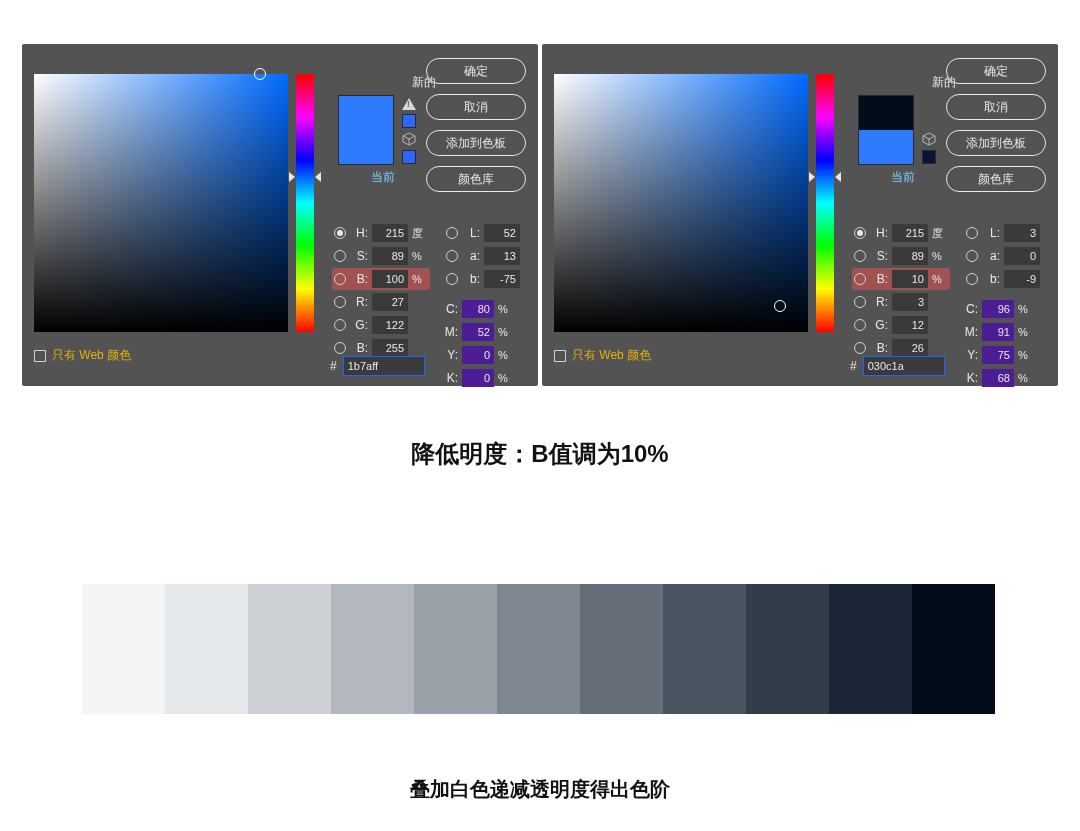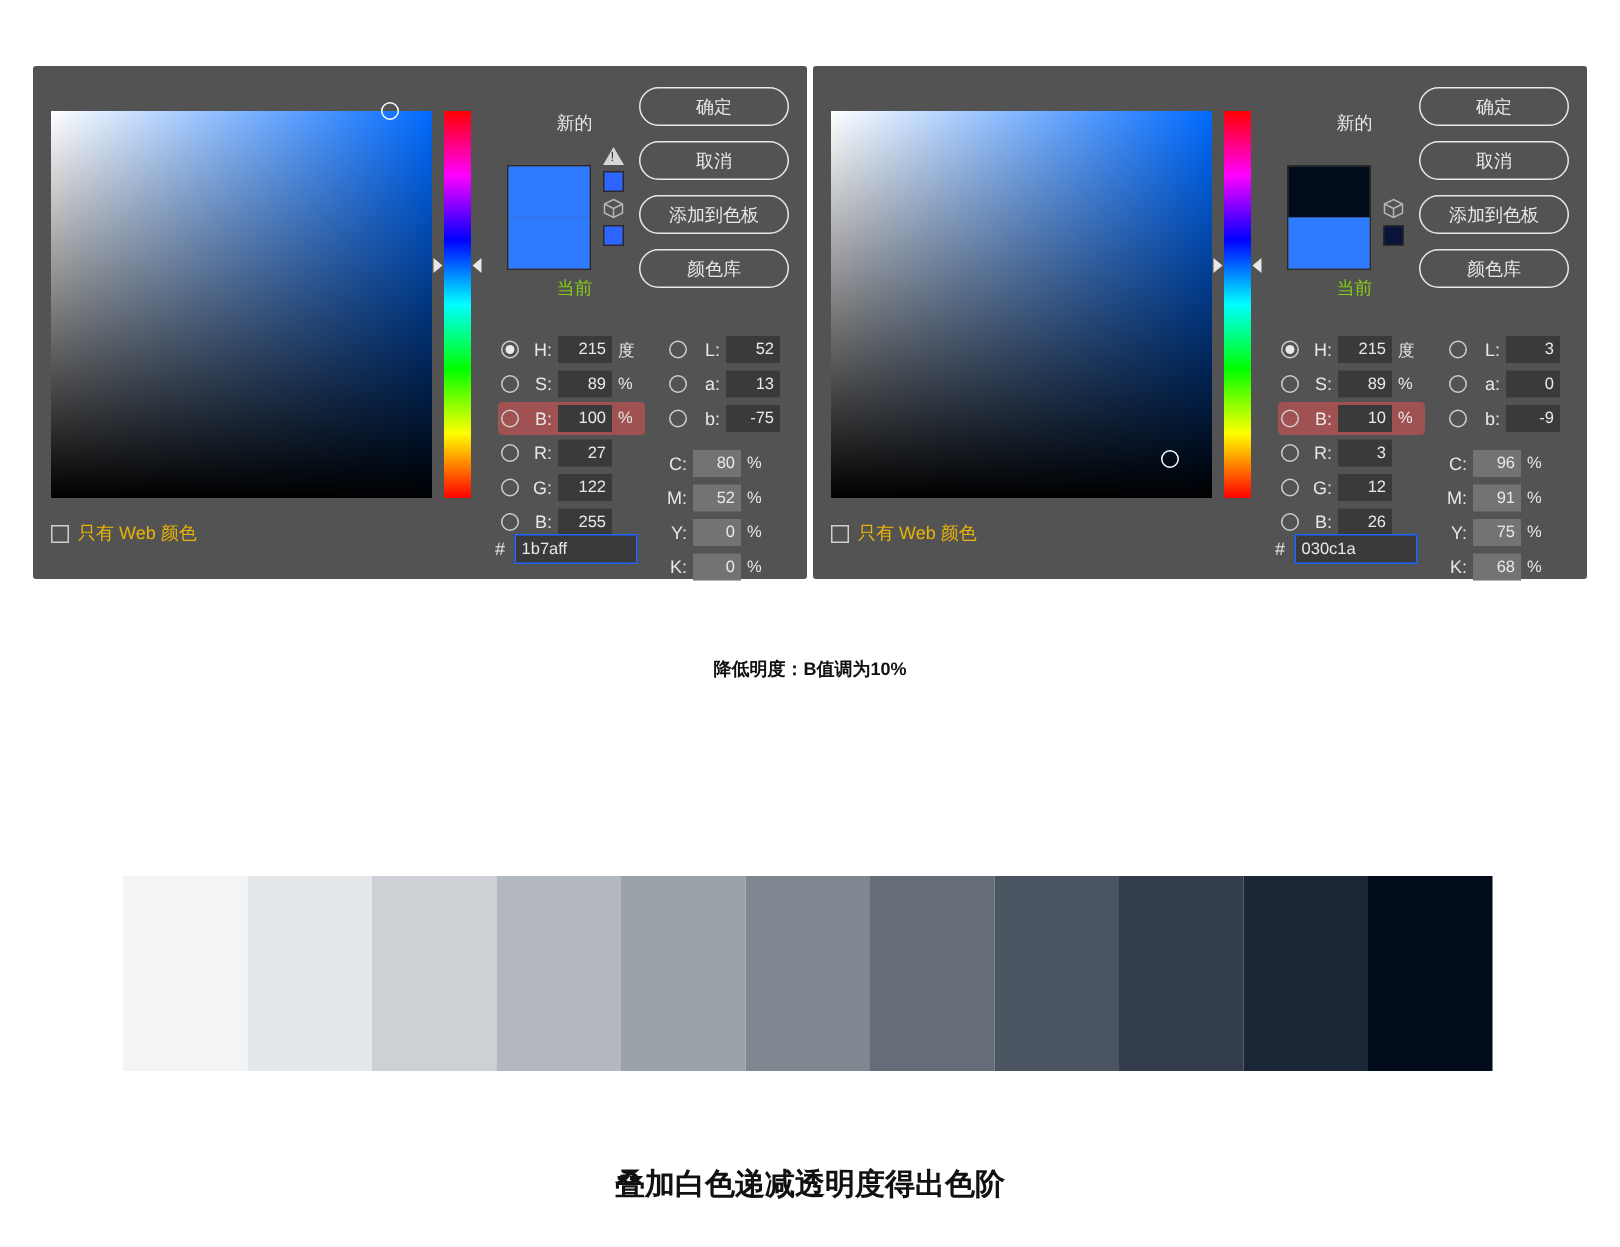--- a/index.html
+++ b/index.html
@@ -78,31 +78,31 @@
     border-right: 6px solid #e8e8e8;
   }
 
   .swatch-block {
     position: absolute;
     left: 308px;
     top: 30px;
     width: 106px;
     text-align: center;
   }
-  .swatch-label { font-size: 12px; color: #e8e8e8; margin-bottom: 19px; }
+  .swatch-label { font-size: 12px; color: #e8e8e8; margin-bottom: 4px; text-align: right; }
   .swatch-box {
     width: 56px;
     height: 70px;
     border: 1px solid #2a2a2a;
     margin-left: 8px;
     display: flex;
     flex-direction: column;
   }
   .swatch-half { flex:1; }
-  .swatch-bottom-label { font-size: 12px; color: #84cc16; margin-top: 4px; }
+  .swatch-bottom-label { font-size: 12px; color: #7dd3fc; margin-top: 4px; }
 
   .warn-col {
     position: absolute;
     left: 378px;
     top: 54px;
     width: 18px;
     display: flex;
     flex-direction: column;
     gap: 4px;
     align-items: center;
@@ -232,21 +232,21 @@
   }
   .cmyk-row {
     display:flex;
     align-items:center;
     height:22px;
     margin-bottom:1px;
   }
   .clab { width:18px; text-align:right; margin-right:4px; }
   .cin {
     width:32px; height:18px;
-    background:#737373; border:none;
+    background:#4c1d95; border:none;
     color:#e8e8e8; font-size:11px;
     text-align:right; padding-right:4px;
   }
 
   .webonly {
     position: absolute;
     left: 12px;
     bottom: 22px;
     display:flex;
     align-items:center;
@@ -259,21 +259,21 @@
     border:1px solid #cfcfcf;
     background:transparent;
     cursor:pointer;
   }
 
   .caption1 {
     position: absolute;
     top: 438px;
     left: 0; right: 0;
     text-align: center;
-    font-size: 12px;
+    font-size: 24px;
     font-weight: 700;
     color: #111;
   }
 
   .swatch-row {
     position: absolute;
     top: 584px;
     left: 82px;
     display: flex;
   }

